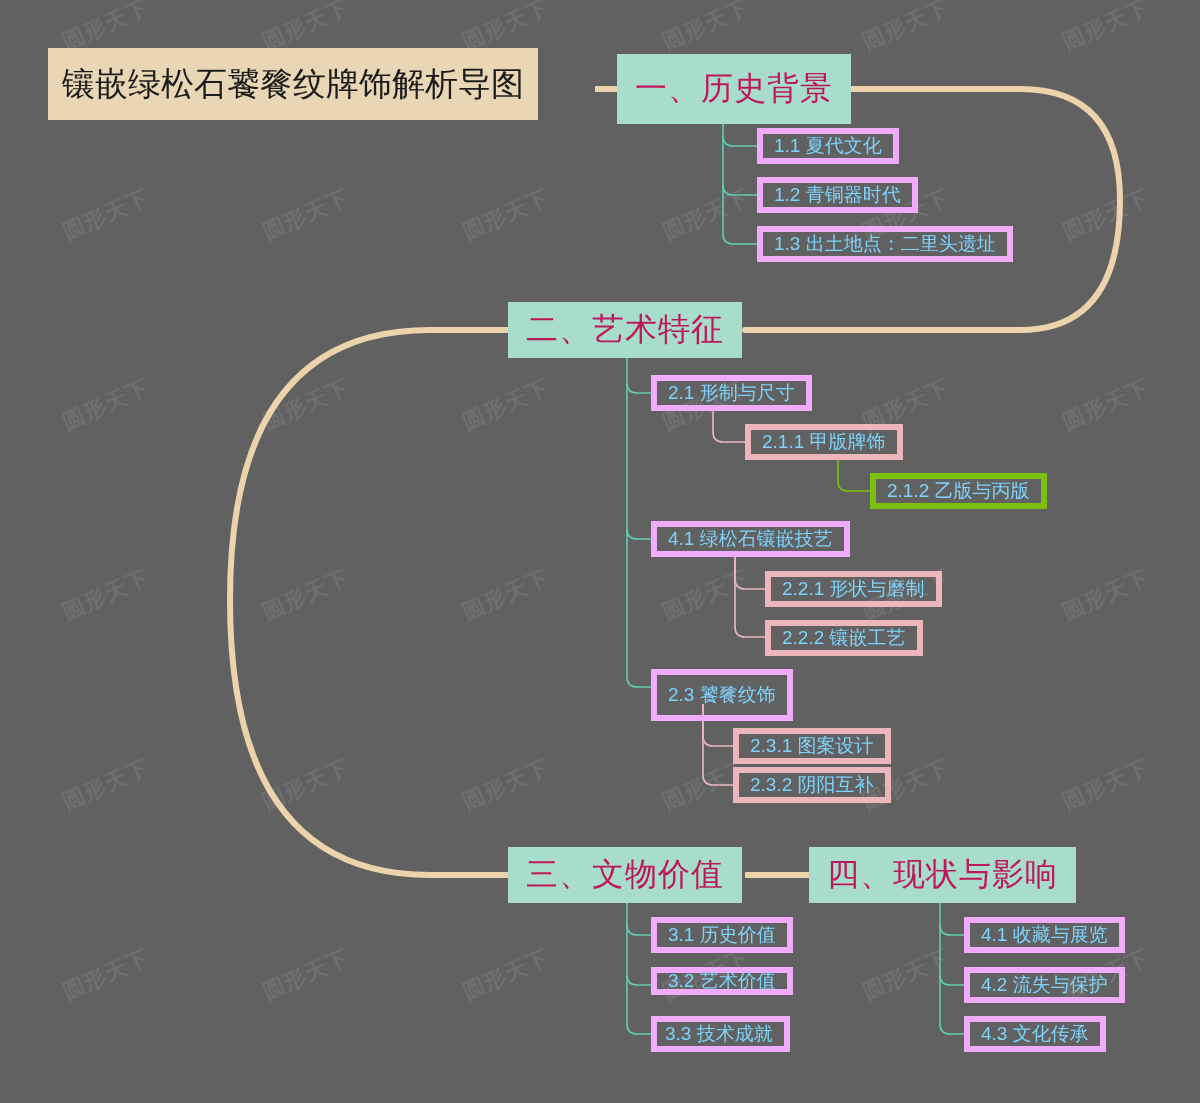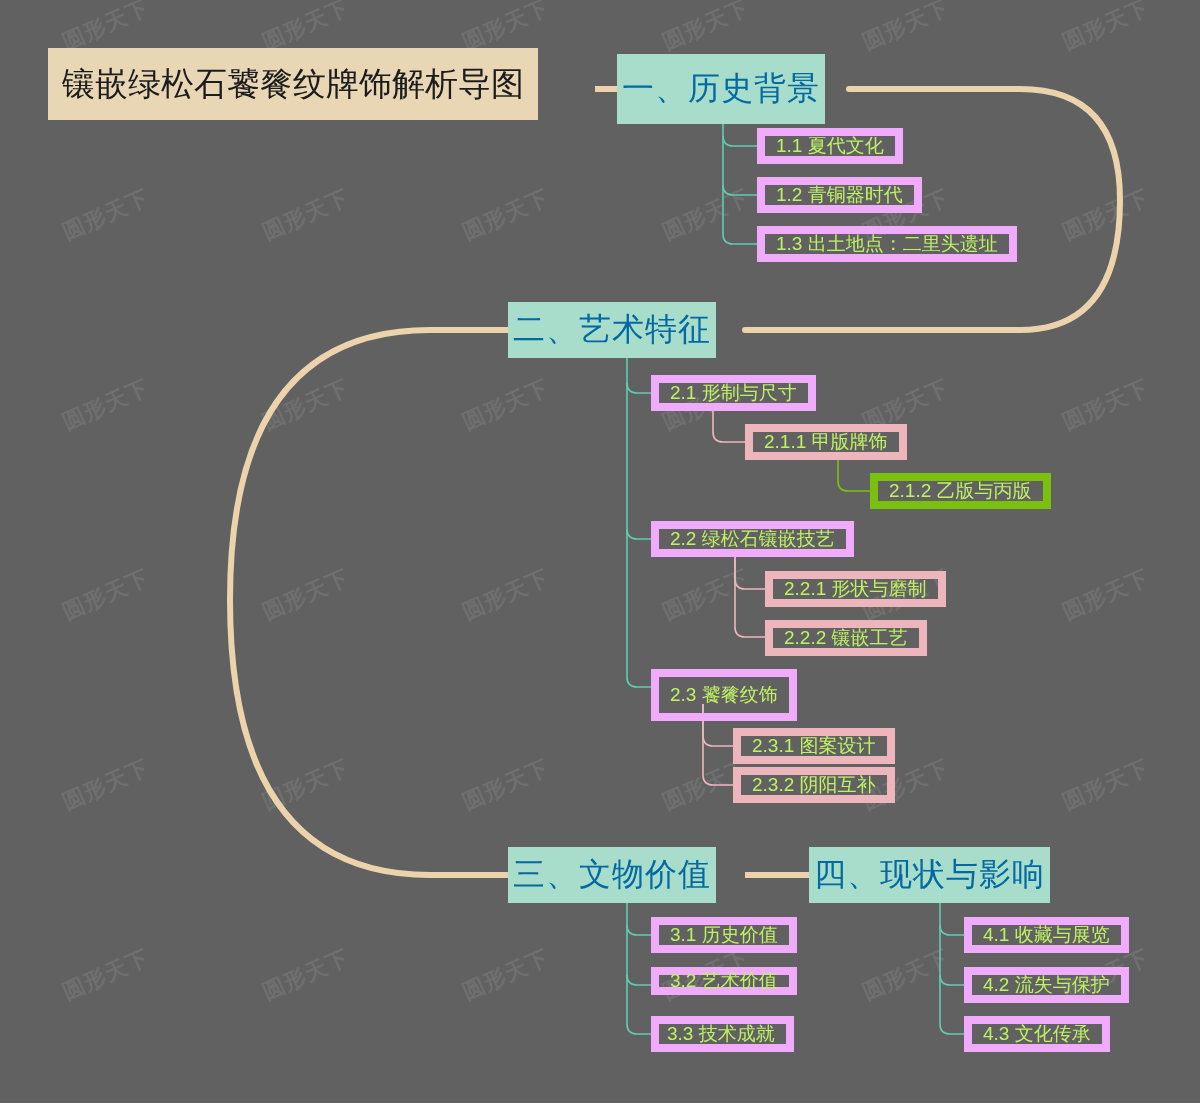--- a/index.html
+++ b/index.html
@@ -58,33 +58,33 @@
     color: #1c1c1c;
     font-size: 33px;
     font-weight: 400;
     padding: 4px 14px;
     font-family: "DejaVu Serif", "Liberation Serif", serif;
     text-align: center;
   }
 
   .node-branch {
     background: #a9ddcb;
-    color: #0369a1;
+    color: #be185d;
     font-size: 32px;
-    padding: 0 5px;
+    padding: 0 18px;
     letter-spacing: 1px;
     font-family: "DejaVu Serif", "Liberation Serif", serif;
   }
 
   .node-sub {
     background: transparent;
-    color: #bef264;
+    color: #7dd3fc;
     font-size: 19px;
     padding: 0 11px;
-    border: 8px solid #f0abfc;
+    border: 6px solid #f0abfc;
     font-family: "Liberation Sans", "DejaVu Sans", sans-serif;
   }
   .node-sub.pink  { border-color: #edb6bd; }
   .node-sub.olive { border-color: #7cc00f; }
 </style>
 </head>
 <body>
 
 <div id="canvas">
 
@@ -169,21 +169,21 @@
   <div class="node node-sub" style="left:757px; top:128px; height:36px;">1.1 夏代文化</div>
   <div class="node node-sub" style="left:757px; top:177px; height:36px;">1.2 青铜器时代</div>
   <div class="node node-sub" style="left:757px; top:226px; height:36px;">1.3 出土地点：二里头遗址</div>
 
   <div class="node node-branch" style="left:508px; top:302px; height:56px;">二、艺术特征</div>
 
   <div class="node node-sub" style="left:651px; top:375px; height:36px;">2.1 形制与尺寸</div>
   <div class="node node-sub pink" style="left:745px; top:424px; height:36px;">2.1.1 甲版牌饰</div>
   <div class="node node-sub olive" style="left:870px; top:473px; height:36px;">2.1.2 乙版与丙版</div>
 
-  <div class="node node-sub" style="left:651px; top:521px; height:36px;">2.2 绿松石镶嵌技艺</div>
+  <div class="node node-sub" style="left:651px; top:521px; height:36px;">4.1 绿松石镶嵌技艺</div>
   <div class="node node-sub pink" style="left:765px; top:571px; height:36px;">2.2.1 形状与磨制</div>
   <div class="node node-sub pink" style="left:765px; top:620px; height:36px;">2.2.2 镶嵌工艺</div>
 
   <div class="node node-sub" style="left:651px; top:669px; height:52px;">2.3 饕餮纹饰</div>
   <div class="node node-sub pink" style="left:733px; top:728px; height:36px;">2.3.1 图案设计</div>
   <div class="node node-sub pink" style="left:733px; top:767px; height:36px;">2.3.2 阴阳互补</div>
 
   <div class="node node-branch" style="left:508px; top:847px; height:56px;">三、文物价值</div>
   <div class="node node-sub" style="left:651px; top:917px; height:36px;">3.1 历史价值</div>
   <div class="node node-sub" style="left:651px; top:967px; height:28px;">3.2 艺术价值</div>

